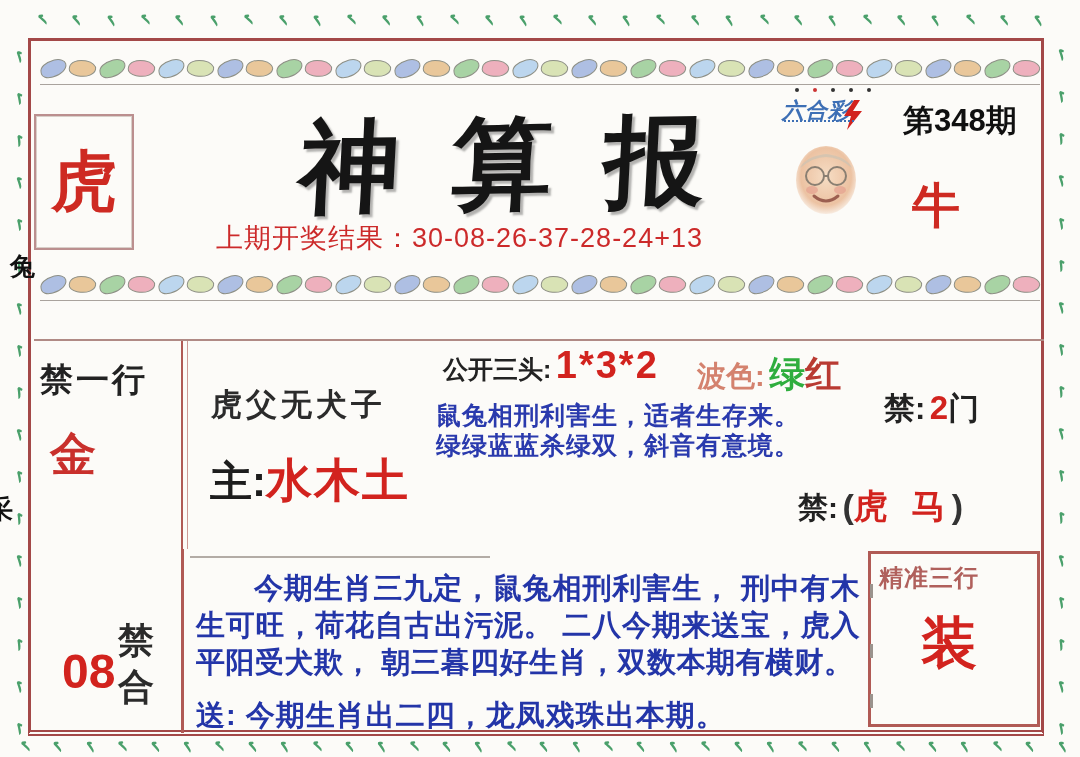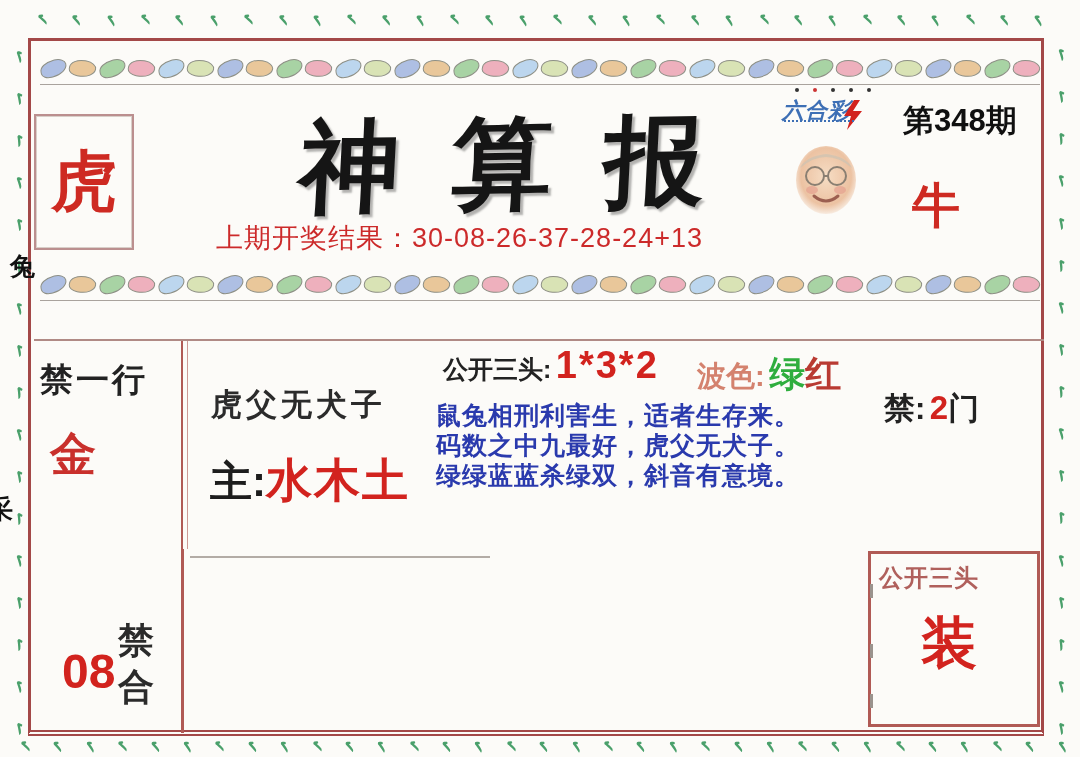--- a/index.html
+++ b/index.html
@@ -367,36 +367,38 @@
   <div class="main-line"><span class="main-label">主:</span><span class="main-value">水木土</span></div>
 
   <div class="open-line"><span class="open-label">公开三头:</span> <span class="open-value">1*3*2</span></div>
 
   <div class="wave-line"><span class="wave-label">波色:</span> <span class="wave-green">绿</span><span class="wave-red">红</span></div>
 
   <div class="bangate-line"><span class="bangate-label">禁:</span> <span class="bangate-number">2</span><span class="bangate-unit">门</span></div>
 
   <div class="poem">
     <div>鼠兔相刑利害生，适者生存来。</div>
-    <div>码数之中九最好，虎父无犬子。</div>
     <div>绿绿蓝蓝杀绿双，斜音有意境。</div>
   </div>
 
+  <div class="banzodiac-line"><span class="banzodiac-label">禁:</span> <span class="banzodiac-paren">(</span><span class="banzodiac-value">虎 马</span><span class="banzodiac-paren">)</span></div>
 
   <div class="vdiv-bottom"></div>
   <div class="bottom-topline"></div>
 
   <div class="big-number">08</div>
   <div class="ban-combo">
     <div>禁</div>
     <div>合</div>
   </div>
 
+  <div class="paragraph">今期生肖三九定，鼠兔相刑利害生， 刑中有木生可旺，荷花自古出污泥。 二八今期来送宝，虎入平阳受犬欺， 朝三暮四好生肖，双数本期有横财。</div>
+  <div class="send-line">送: 今期生肖出二四，龙凤戏珠出本期。</div>
 
   <div class="single-box">
     <span class="tick" style="top:30px"></span>
     <span class="tick" style="top:90px"></span>
     <span class="tick" style="top:140px"></span>
-    <div class="single-box-title">公开三头</div>
+    <div class="single-box-title">精准三行</div>
     <div class="single-box-value">装</div>
   </div>
 
 </div>
 
 </body></html>

